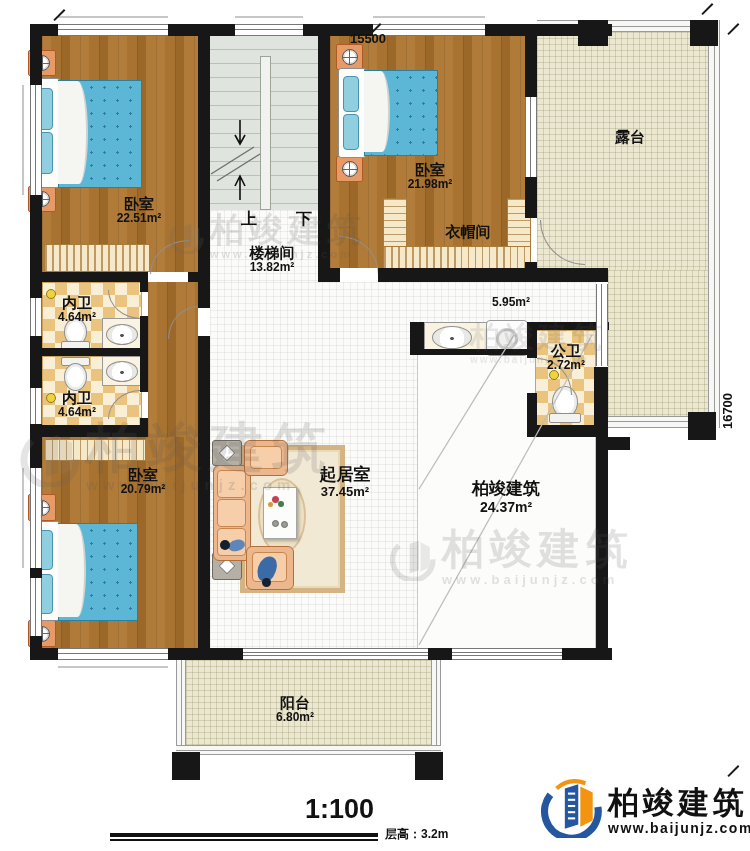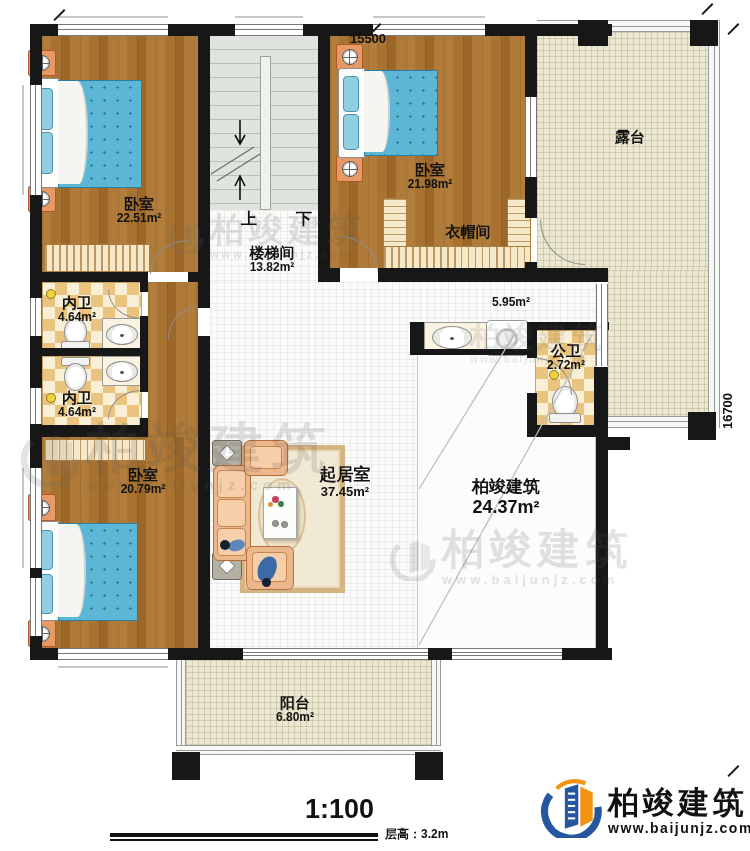--- a/index.html
+++ b/index.html
@@ -353,21 +353,21 @@
   <div class="rlabel" style="left:143px;top:482px;">
     <div class="rname">卧室</div>
     <div class="rarea">20.79m²</div>
   </div>
   <div class="rlabel" style="left:345px;top:482px;">
     <div class="rname" style="font-size:17px;">起居室</div>
     <div class="rarea" style="font-size:13px;">37.45m²</div>
   </div>
   <div class="rlabel" style="left:506px;top:497px;">
     <div class="rname" style="font-size:17px;">柏竣建筑</div>
-    <div class="rarea" style="font-size:18px;">24.37m²</div>
+    <div class="rarea" style="font-size:14px;">24.37m²</div>
   </div>
   <div class="rlabel" style="left:295px;top:710px;">
     <div class="rname">阳台</div>
     <div class="rarea">6.80m²</div>
   </div>
 
   <div class="footer-text" style="left:305px;top:794px;font-size:27px;">1:100</div>
   <div class="abs" style="left:110px;top:833px;width:268px;height:3.5px;background:#111;"></div>
   <div class="abs" style="left:110px;top:839px;width:268px;height:1.5px;background:#111;"></div>
   <div class="footer-text" style="left:385px;top:826px;font-size:12px;">层高：3.2m</div>

